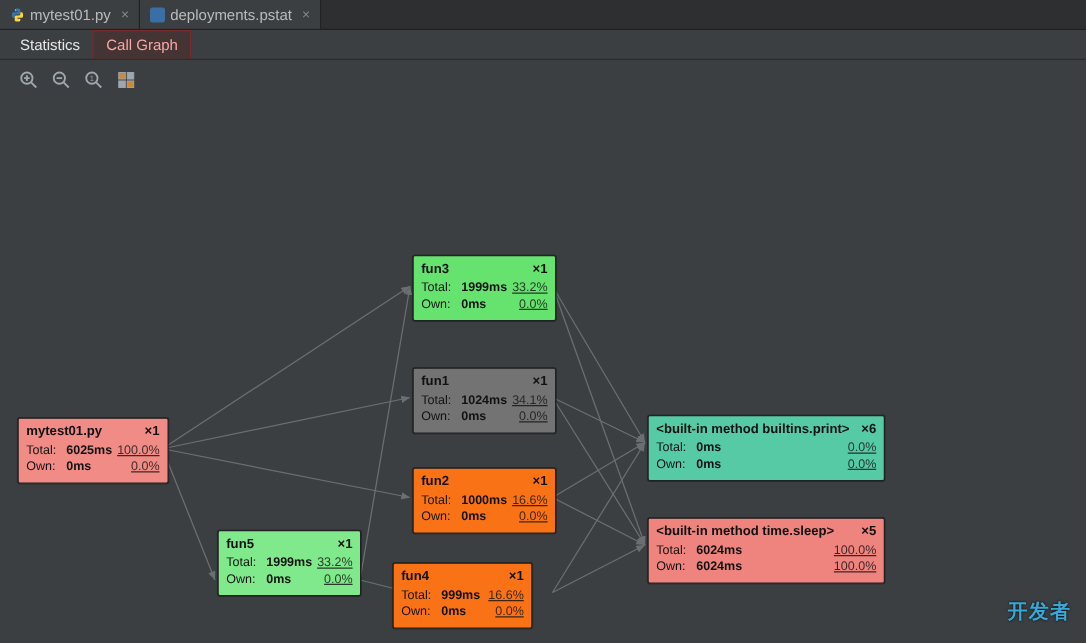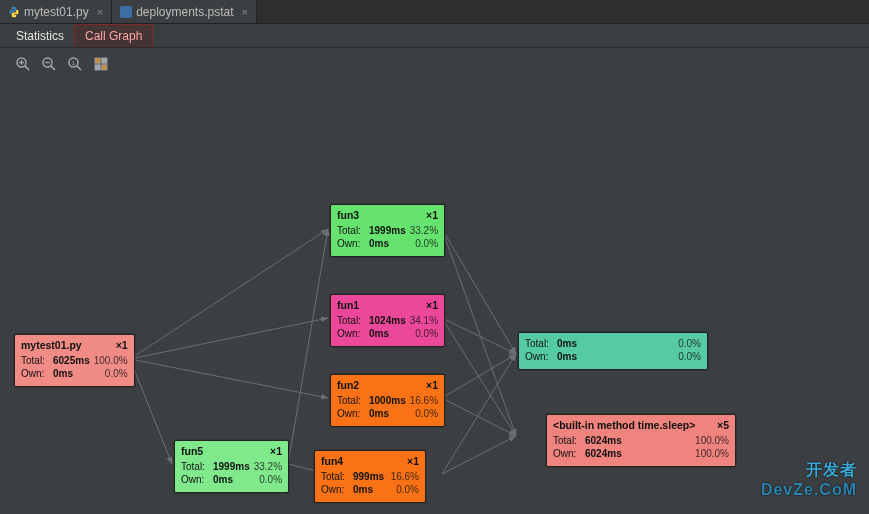--- a/index.html
+++ b/index.html
@@ -67,24 +67,24 @@
     padding: 4px 6px 6px 6px;
     font-size: 10px;
     color: #111;
     min-width: 112px;
     box-shadow: 0 0 0 0.5px rgba(0,0,0,.3);
   }
   .node .title-row { display:flex; justify-content:space-between; font-weight:bold; font-size:10.5px; margin-bottom:3px;}
   .row { display:flex; gap:4px; font-size:10px; line-height:13px;}
   .row .lbl { min-width:28px; }
   .row .v1 { font-weight:bold; }
-  .row .v2 { margin-left:auto; opacity:.8;}
+  .row .v2 { margin-left:auto; opacity:.8;text-decoration:underline;}
   .green1 { background:#66e36f; }
   .green2 { background:#7fe98b; }
-  .green3 { background:#ec4899; }
+  .green3 { background:#737373; }
   .greenlt{ background:#f97316; }
   .teal   { background:#56caa4; }
   .red1   { background:#f08b86; }
   .red2   { background:#ef837e; }
   svg.edges { position:absolute; left:0; top:0; width:100%; height:100%; pointer-events:none; }
   svg.edges line { stroke:#6b6f73; stroke-width:1; }
   svg.edges polygon { fill:#6b6f73; }
   .watermark {
     position:absolute; right:12px; bottom:14px;
     font-family:"Arial Black",Arial,sans-serif; font-weight:900;
@@ -251,64 +251,67 @@
         <span class="v1">999ms</span>
         <span class="v2">16.6%</span>
       </div>
     <div class="row">
         <span class="lbl">Own:</span>
         <span class="v1">0ms</span>
         <span class="v2">0.0%</span>
       </div>
   </div>
 
-  <div class="node green2" style="left:174px; top:356px;">
+  <div class="node green2" style="left:174px; top:340px;">
     <div class="title-row">
         <span>fun5</span>
         <span>×1</span>
       </div>
     <div class="row">
         <span class="lbl">Total:</span>
         <span class="v1">1999ms</span>
         <span class="v2">33.2%</span>
       </div>
     <div class="row">
         <span class="lbl">Own:</span>
         <span class="v1">0ms</span>
         <span class="v2">0.0%</span>
       </div>
   </div>
 
   <div class="node teal" style="left:518px; top:248px; min-width:190px;">
-    <div class="row">
-        <span class="lbl">Total:</span>
-        <span class="v1">0ms</span>
-        <span class="v2">0.0%</span>
-      </div>
-    <div class="row">
-        <span class="lbl">Own:</span>
-        <span class="v1">0ms</span>
-        <span class="v2">0.0%</span>
-      </div>
-  </div>
-
-  <div class="node red2" style="left:546px; top:330px; min-width:190px;">
+    <div class="title-row">
+        <span>&lt;built-in method builtins.print&gt;</span>
+        <span>×6</span>
+      </div>
+    <div class="row">
+        <span class="lbl">Total:</span>
+        <span class="v1">0ms</span>
+        <span class="v2">0.0%</span>
+      </div>
+    <div class="row">
+        <span class="lbl">Own:</span>
+        <span class="v1">0ms</span>
+        <span class="v2">0.0%</span>
+      </div>
+  </div>
+
+  <div class="node red2" style="left:518px; top:330px; min-width:190px;">
     <div class="title-row">
         <span>&lt;built-in method time.sleep&gt;</span>
         <span>×5</span>
       </div>
     <div class="row">
         <span class="lbl">Total:</span>
         <span class="v1">6024ms</span>
         <span class="v2">100.0%</span>
       </div>
     <div class="row">
         <span class="lbl">Own:</span>
         <span class="v1">6024ms</span>
         <span class="v2">100.0%</span>
       </div>
   </div>
 </div>
 
 <div class="watermark">
   <div>开发者</div>
-  <div class="l2">DevZe.CoM</div>
 </div>
 
 </body></html>

